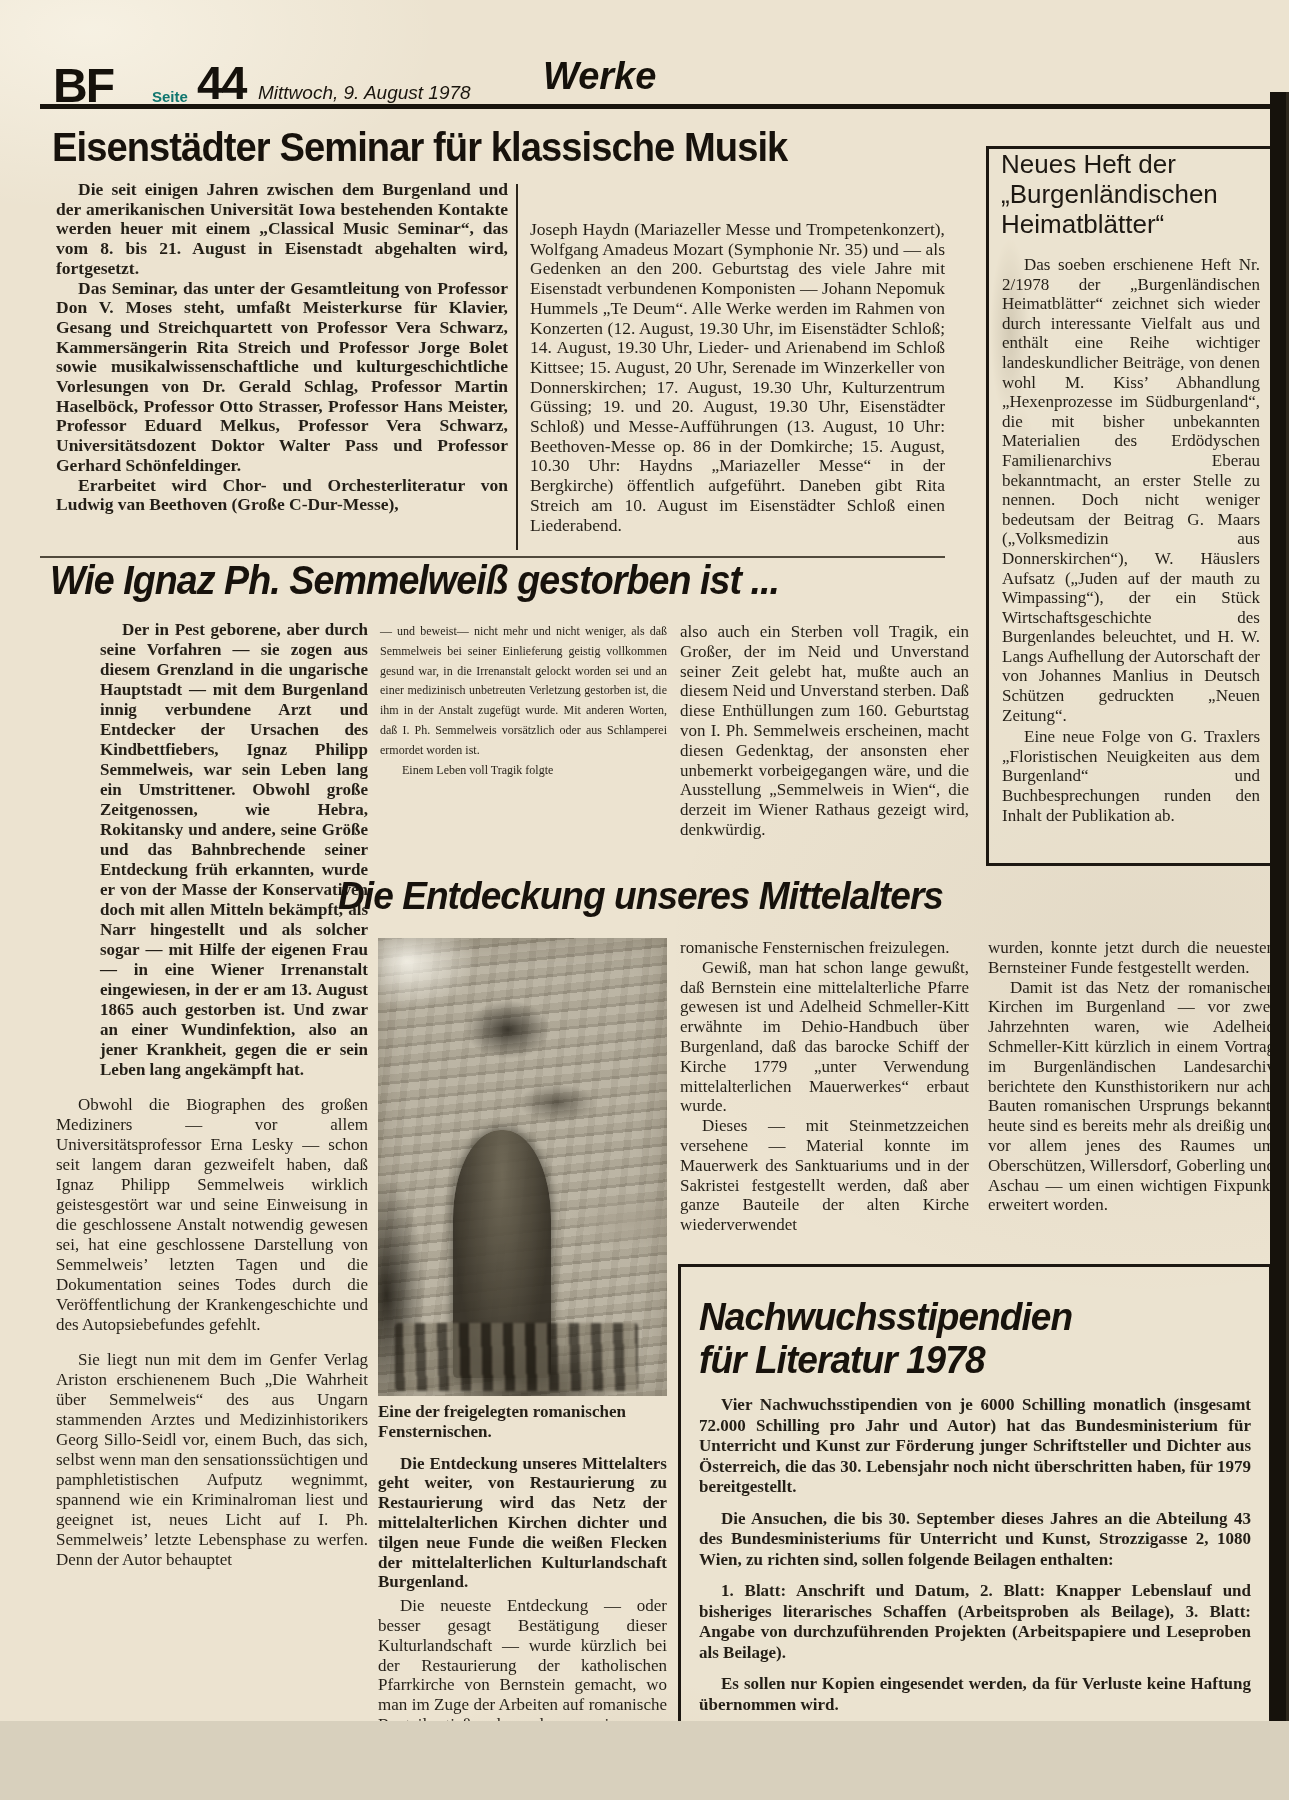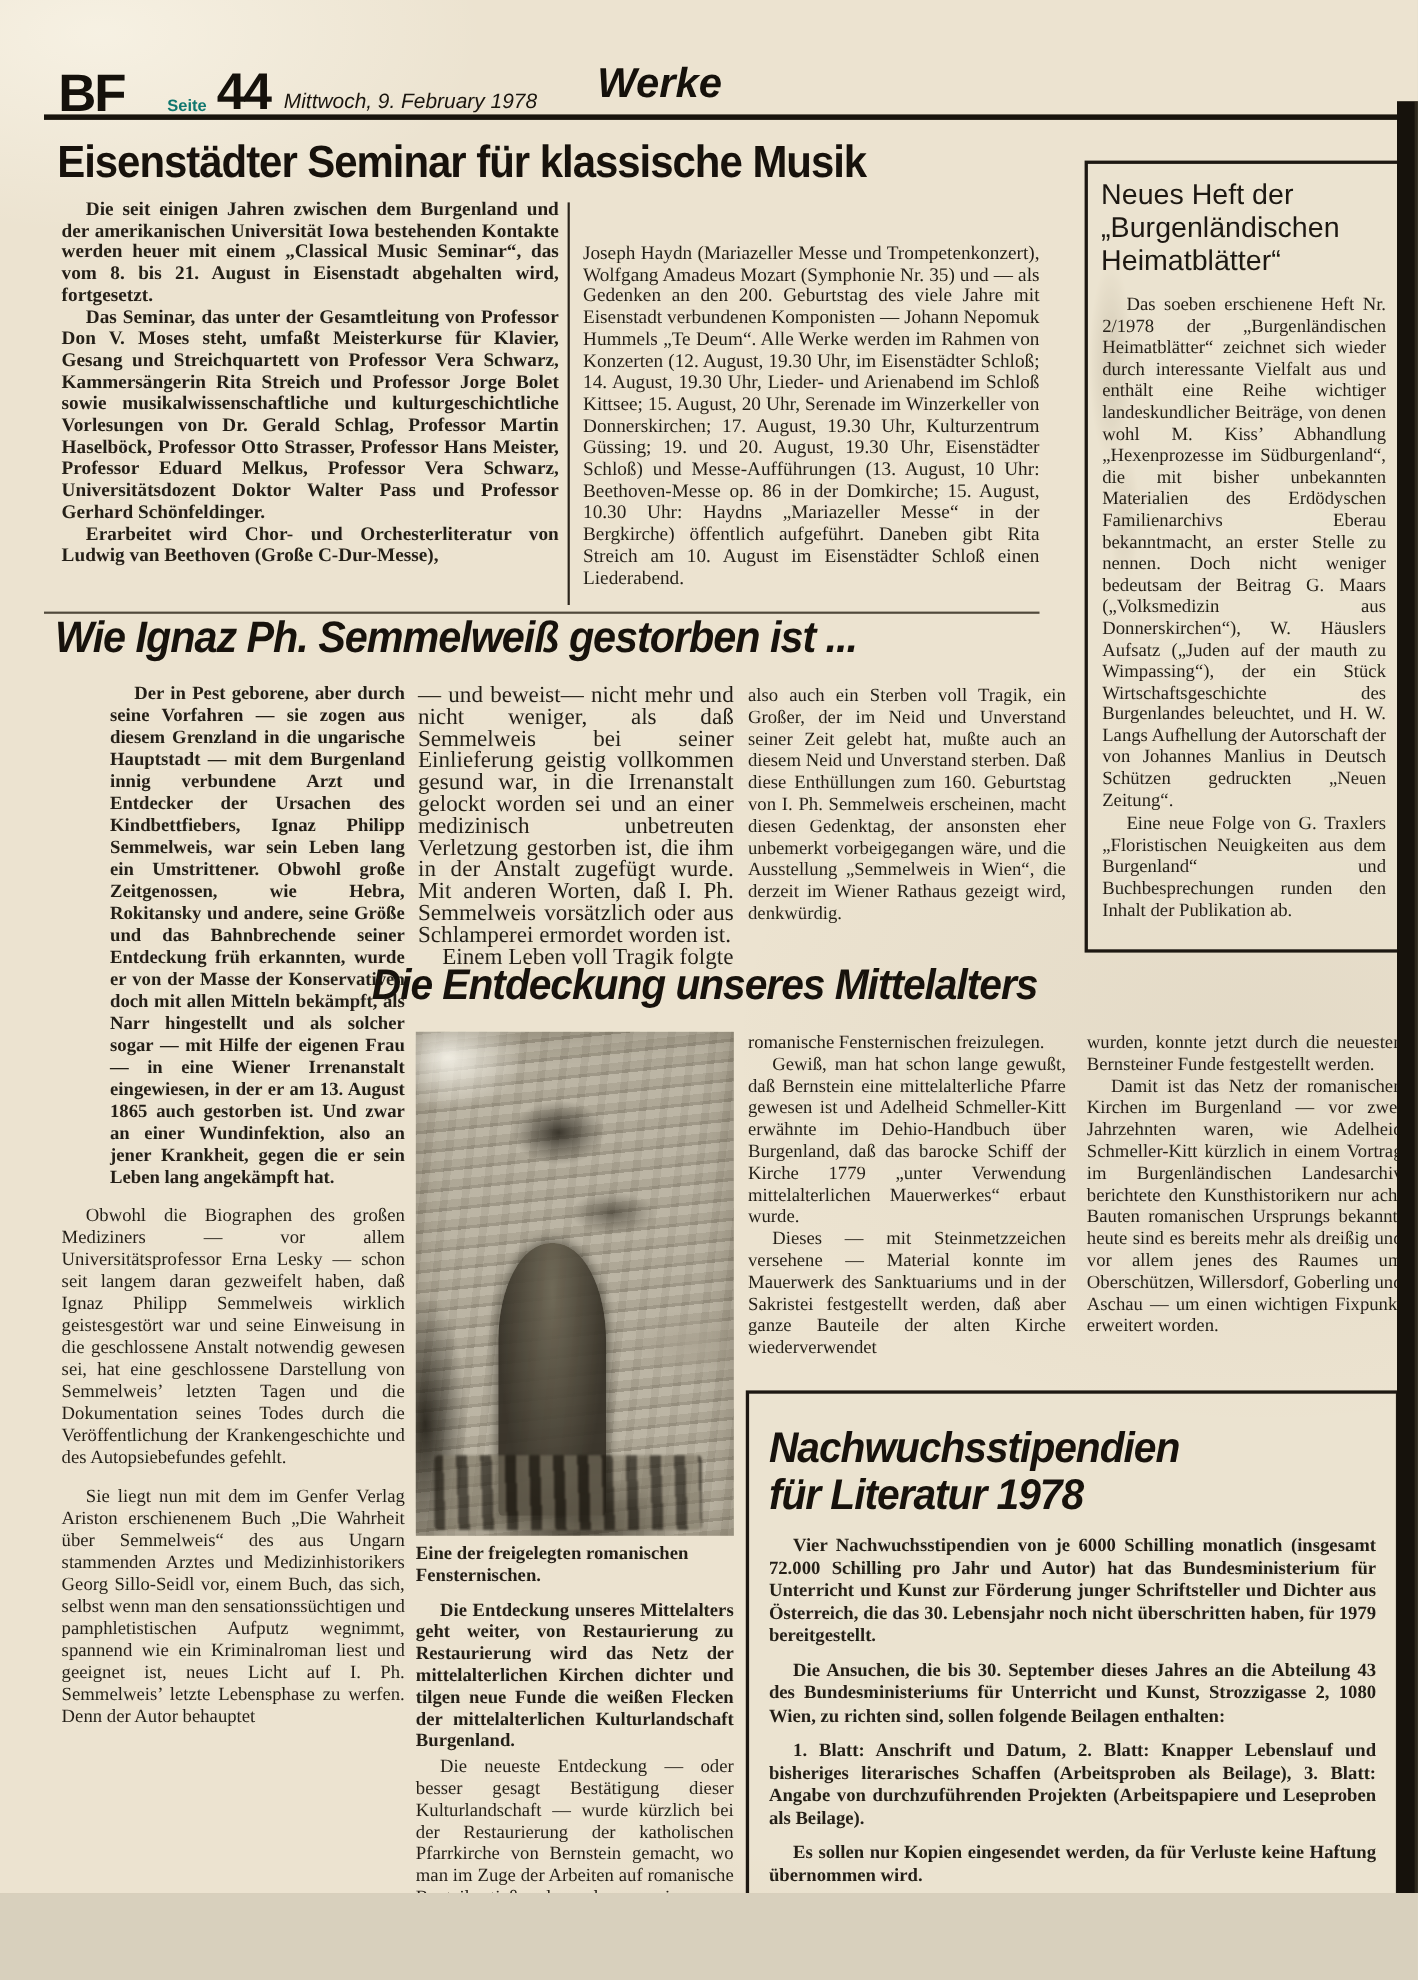--- a/index.html
+++ b/index.html
@@ -42,31 +42,31 @@
   .bcol p{margin:0;text-indent:22px;}
   .cont p:first-child{text-indent:0;}
   .boldtxt{font-weight:bold;margin-left:44px;}
   #seminar-col1{left:56px;top:180px;width:452px;font-size:17.5px;line-height:19.7px;font-weight:bold;}
   #seminar-col2{left:530px;top:180px;width:415px;font-size:17.5px;line-height:19.7px;font-weight:normal;margin-top:40px;}
   #seminar-divider{left:516px;top:184px;width:2px;height:366px;background:#2b251c;}
   #seminar-rule{left:40px;top:556px;width:905px;height:2px;background:rgba(43,35,23,.8);}
   #semmelweis-col1{left:56px;top:620px;width:312px;font-size:17px;line-height:20px;}
   #semmelweis-col1 .lead{text-indent:22px;margin-bottom:15px;}
   #semmelweis-col1 p{margin:0 0 15px;}
-  #semmelweis-col2{left:380px;top:622px;width:287px;font-size:21px;line-height:19.8px;}
+  #semmelweis-col2{left:380px;top:622px;width:287px;font-size:12px;line-height:19.8px;}
   #semmelweis-col3{left:680px;top:622px;width:289px;font-size:17px;line-height:19.8px;}
   #mittel-mid-col{left:680px;top:938px;width:289px;font-size:17px;line-height:19.8px;}
   #mittel-right-col{left:988px;top:938px;width:287px;font-size:17px;line-height:19.8px;}
   #mittel-left-col{left:378px;top:1402px;width:289px;font-size:17px;line-height:19.8px;}
   #photo-caption{font-weight:bold;text-align:left;text-indent:0;margin:0 0 12px;}
   #mittel-left-lead{font-weight:bold;text-indent:22px;margin:0 0 4px;text-align:justify;}
   
   #sidebar-box{
     left:986px;top:146px;width:290px;height:720px;box-sizing:border-box;
-    border:3px solid #1d1812;padding:12px 12px 0;background:rgba(236,227,208,.4);
+    border:3px solid #1d1812;padding:0 12px 0;background:rgba(236,227,208,.4);
   }
   #sidebar-title{font-family:"Liberation Sans", sans-serif;font-size:26px;line-height:30px;
     color:#1d1812;margin-bottom:16px;}
   #sidebar-title p{margin:0;text-indent:0;}
   #sidebar-body{font-size:17px;line-height:19.6px;}
   #sidebar-body p{margin:0 1px 2px;}
   
   #stipendien-box{
     left:678px;top:1264px;width:594px;height:484px;box-sizing:border-box;
     border:3px solid #1d1812;padding:28px 18px 0;background:rgba(236,227,208,.4);
@@ -109,21 +109,21 @@
 </style>
 </head>
 <body>
 
 <div id="page">
   <div class="stains"></div>
 
   <div class="layer sansb" id="masthead">BF</div>
   <div class="layer sansb" id="seite-label">Seite</div>
   <div class="layer sansb" id="page-number">44</div>
-  <div class="layer" id="issue-date">Mittwoch, 9. February 1978</div>
+  <div class="layer" id="issue-date">Mittwoch, 9. August 1978</div>
   <div class="layer sansb" id="section-title">Werke</div>
   <div class="layer" id="header-rule"></div>
 
   <div class="layer headline" id="seminar-headline">Eisenstädter Seminar für klassische Musik</div>
   <div class="layer bcol" id="seminar-col1">
       <p>Die seit einigen Jahren zwischen dem Burgenland und der amerikanischen Universität Iowa bestehenden Kontakte werden heuer mit einem „Classical Music Seminar“, das vom 8. bis 21. August in Eisenstadt abgehalten wird, fortgesetzt.</p>
       <p>Das Seminar, das unter der Gesamtleitung von Professor Don V. Moses steht, umfaßt Meisterkurse für Klavier, Gesang und Streichquartett von Professor Vera Schwarz, Kammersängerin Rita Streich und Professor Jorge Bolet sowie musikalwissenschaftliche und kulturgeschichtliche Vorlesungen von Dr. Gerald Schlag, Professor Martin Haselböck, Professor Otto Strasser, Professor Hans Meister, Professor Eduard Melkus, Professor Vera Schwarz, Universitätsdozent Doktor Walter Pass und Professor Gerhard Schönfeldinger.</p>
       <p>Erarbeitet wird Chor- und Orchesterliteratur von Ludwig van Beethoven (Große C-Dur-Messe),</p>
     </div>
   <div class="layer" id="seminar-divider"></div>

